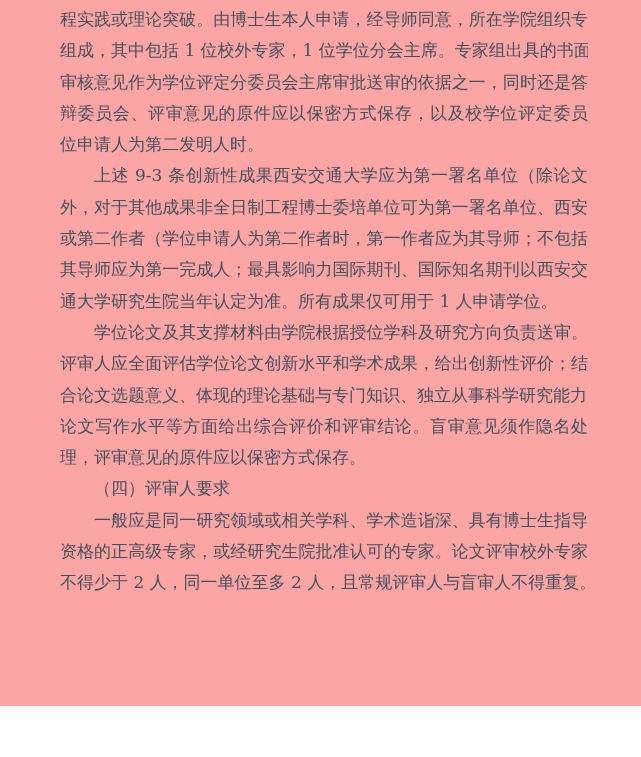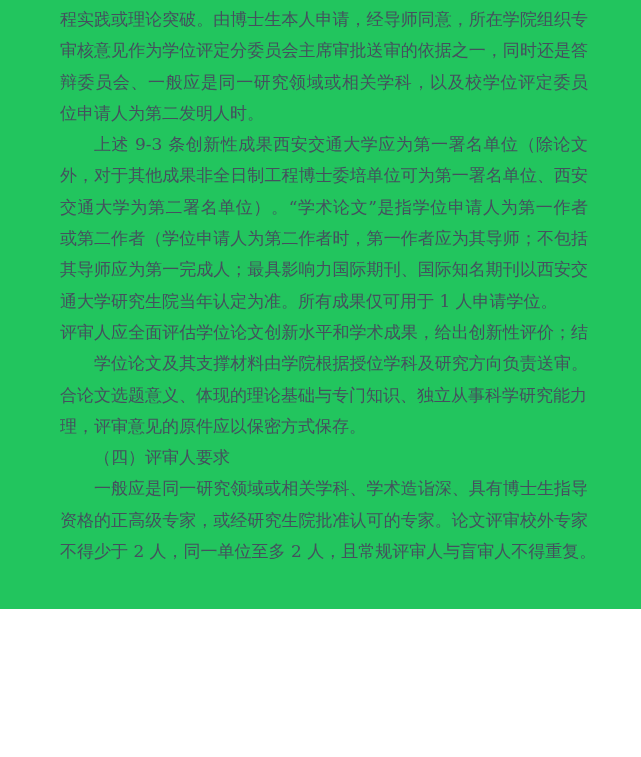--- a/index.html
+++ b/index.html
@@ -8,23 +8,23 @@
     background: #ffffff;
   }
   body {
     width: 641px;
     height: 757px;
     overflow: hidden;
   }
   .page {
     box-sizing: border-box;
     width: 641px;
-    height: 609px;
+    height: 706px;
     padding: 4px 53px 0 60px;
-    background: #22c55e;
+    background: #fca5a5;
   }
   .content {
     width: 528px;
     font-family: "DejaVu Serif", "Liberation Serif", serif;
     font-size: 17px;
     font-weight: 400;
     color: #45505e;
   }
   .paragraph {
     margin: 0;
@@ -45,36 +45,37 @@
     text-indent: 2em;
   }
 </style>
 </head>
 <body style="background: rgb(255, 255, 255);">
 
 <div class="page">
   <div class="content" style="color: rgb(69, 80, 94);">
       <div class="paragraph">
         <div class="line fill">程实践或理论突破。由博士生本人申请，经导师同意，所在学院组织专</div>
+        <div class="line fill">组成，其中包括 1 位校外专家，1 位学位分会主席。专家组出具的书面</div>
         <div class="line fill">审核意见作为学位评定分委员会主席审批送审的依据之一，同时还是答</div>
-        <div class="line fill">辩委员会、一般应是同一研究领域或相关学科，以及校学位评定委员</div>
+        <div class="line fill">辩委员会、评审意见的原件应以保密方式保存，以及校学位评定委员</div>
         <div class="line">位申请人为第二发明人时。</div>
       </div>
       <div class="paragraph">
         <div class="line indent fill">上述 9-3 条创新性成果西安交通大学应为第一署名单位（除论文</div>
         <div class="line fill">外，对于其他成果非全日制工程博士委培单位可为第一署名单位、西安</div>
-        <div class="line fill">交通大学为第二署名单位）。“学术论文”是指学位申请人为第一作者</div>
         <div class="line fill">或第二作者（学位申请人为第二作者时，第一作者应为其导师；不包括</div>
         <div class="line fill">其导师应为第一完成人；最具影响力国际期刊、国际知名期刊以西安交</div>
         <div class="line">通大学研究生院当年认定为准。所有成果仅可用于 1 人申请学位。</div>
       </div>
       <div class="paragraph">
+        <div class="line indent fill">学位论文及其支撑材料由学院根据授位学科及研究方向负责送审。</div>
         <div class="line fill">评审人应全面评估学位论文创新水平和学术成果，给出创新性评价；结</div>
-        <div class="line indent fill">学位论文及其支撑材料由学院根据授位学科及研究方向负责送审。</div>
         <div class="line fill">合论文选题意义、体现的理论基础与专门知识、独立从事科学研究能力、</div>
+        <div class="line fill">论文写作水平等方面给出综合评价和评审结论。盲审意见须作隐名处</div>
         <div class="line">理，评审意见的原件应以保密方式保存。</div>
       </div>
       <div class="paragraph">
         <div class="line indent">（四）评审人要求</div>
       </div>
       <div class="paragraph">
         <div class="line indent fill">一般应是同一研究领域或相关学科、学术造诣深、具有博士生指导</div>
         <div class="line fill">资格的正高级专家，或经研究生院批准认可的专家。论文评审校外专家</div>
         <div class="line">不得少于 2 人，同一单位至多 2 人，且常规评审人与盲审人不得重复。</div>
       </div>

